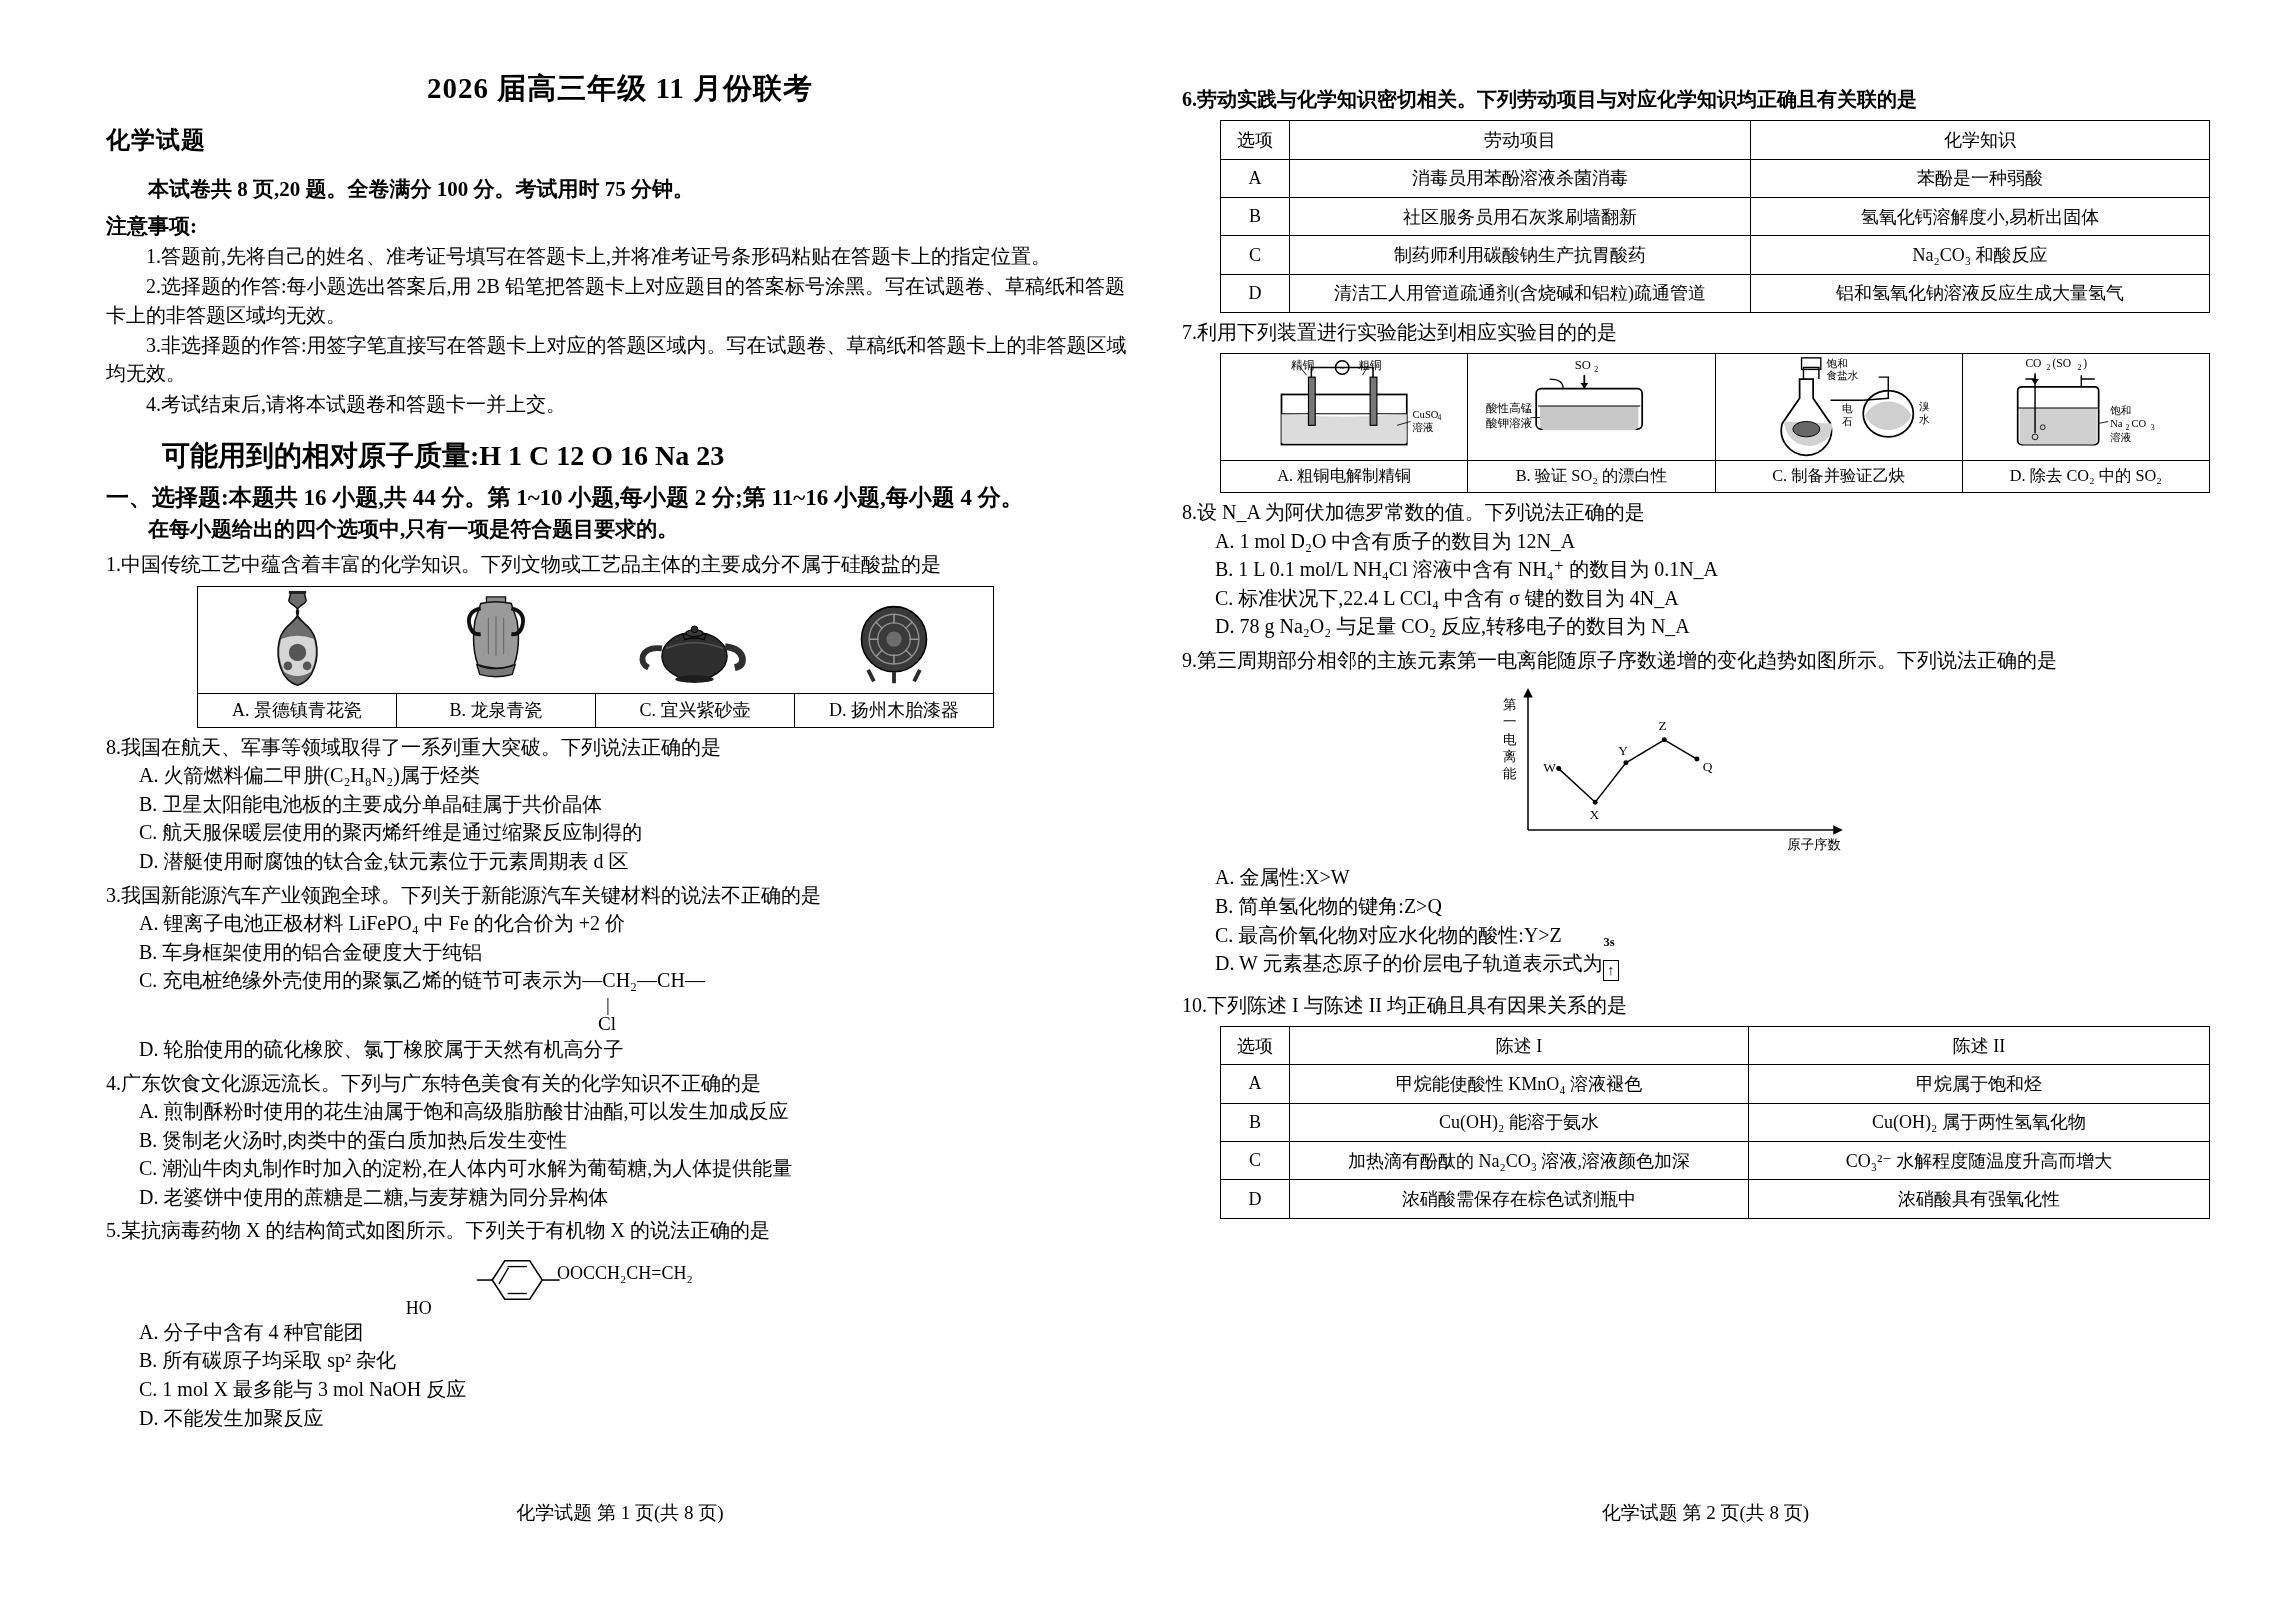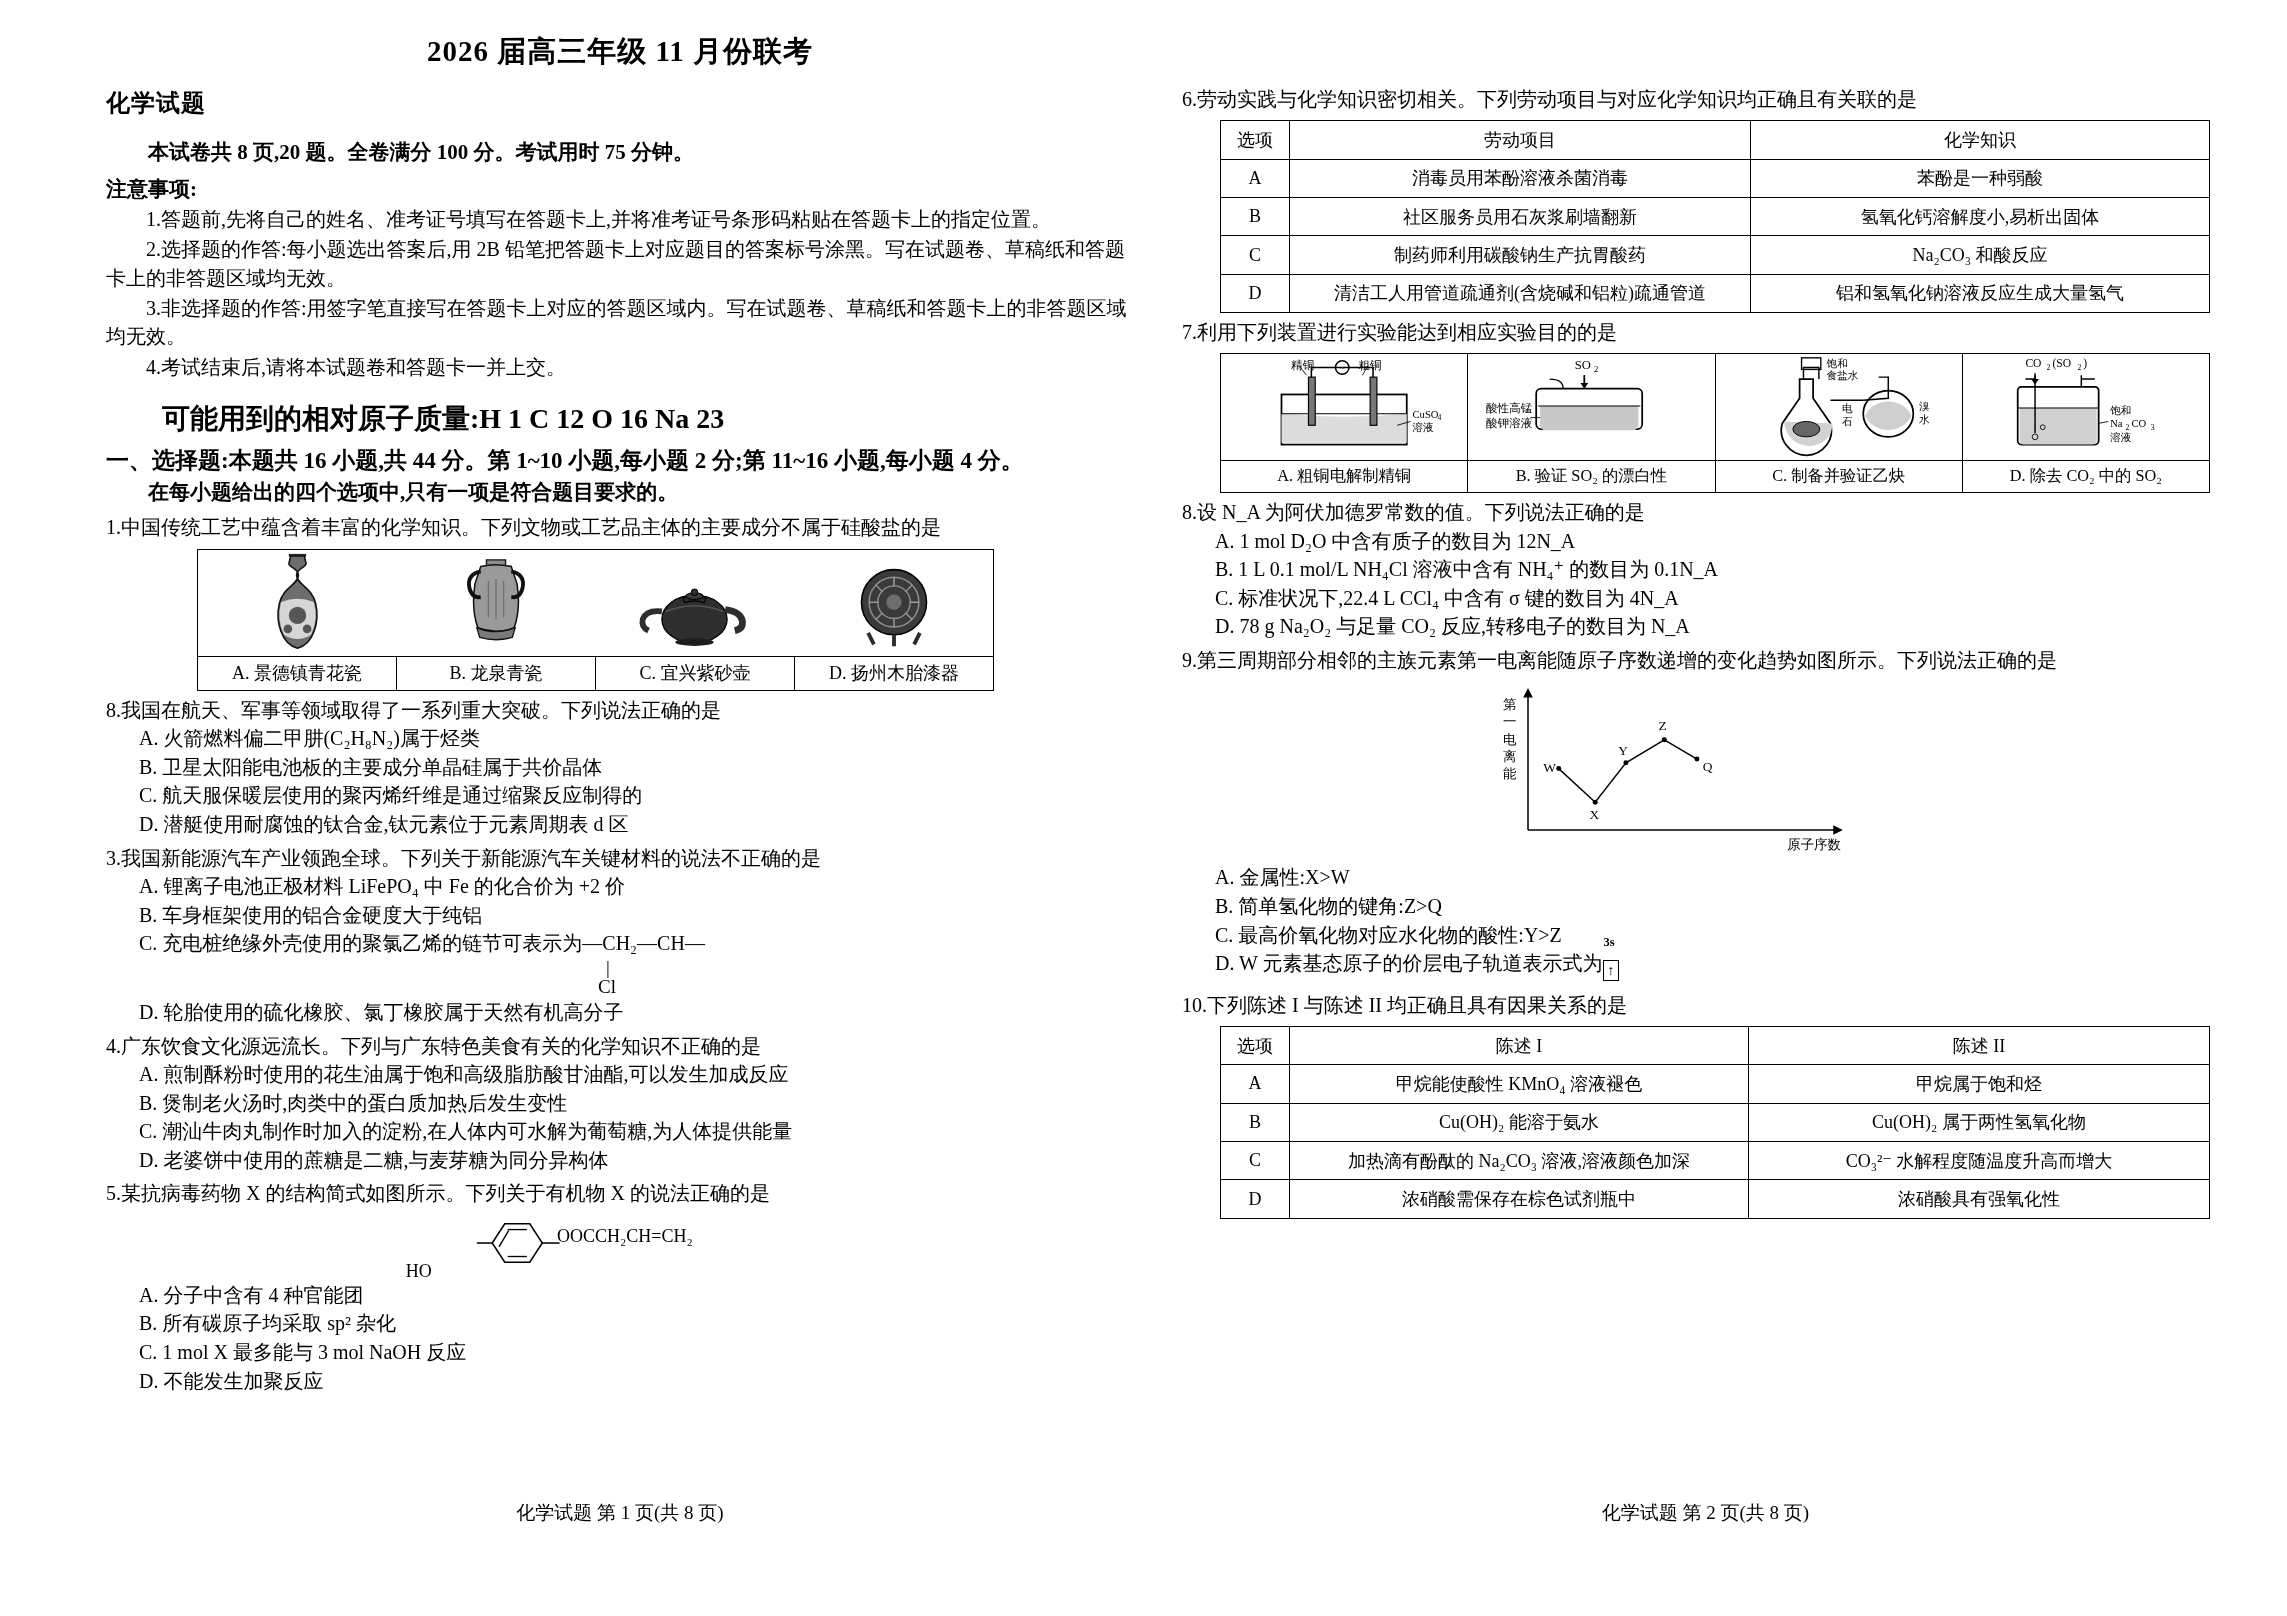--- a/index.html
+++ b/index.html
@@ -12,21 +12,21 @@
     overflow:hidden;
   }
   .page { position:relative; width:2287px; height:1617px; padding:0; }
 
   .col { position:absolute; top:0; }
   .col-left  { left:106px;  width:1028px; }
   .col-right { left:1182px; width:1047px; }
 
   .title {
     text-align:center; font-weight:bold; font-size:29px;
-    letter-spacing:1px; margin-top:32px;
+    letter-spacing:1px; margin-top:69px;
   }
   .subtitle {
     text-align:left; font-weight:bold; font-size:24px;
     margin-top:15.4px; letter-spacing:1px;
   }
   .paperinfo { font-weight:bold; font-size:21px; margin-top:19px; text-indent:2em; }
   .notice-h { font-weight:bold; font-size:21px; margin-top:8.6px; }
   .notice-p { font-size:20px; line-height:1.42; margin-top:1.9px; text-indent:2em; }
   .atomic   { font-size:28px; line-height:1.42; margin-top:18px; text-indent:2em;font-weight:bold; }
   .sec-h    { font-weight:bold; font-size:23px; margin-top:6.7px; line-height:1.42; }
@@ -204,21 +204,21 @@
     </div>
     <div class="opt">A. 分子中含有 4 种官能团</div>
     <div class="opt">B. 所有碳原子均采取 sp² 杂化</div>
     <div class="opt">C. 1 mol X 最多能与 3 mol NaOH 反应</div>
     <div class="opt">D. 不能发生加聚反应</div>
 
   </div>
 
   <div class="col col-right">
 
-    <div class="q indent-hang" style="margin-top:85px;">6.劳动实践与化学知识密切相关。下列劳动项目与对应化学知识均正确且有关联的是</div>
+    <div class="q indent-hang" style="margin-top:85px;font-weight:bold;">6.劳动实践与化学知识密切相关。下列劳动项目与对应化学知识均正确且有关联的是</div>
     <table class="gt t6">
       <tbody>
           <tr>
         <td class="cA">选项</td>
         <td class="c2">劳动项目</td>
         <td>化学知识</td>
       </tr>
       <tr>
         <td>A</td>
         <td>消毒员用苯酚溶液杀菌消毒</td>

